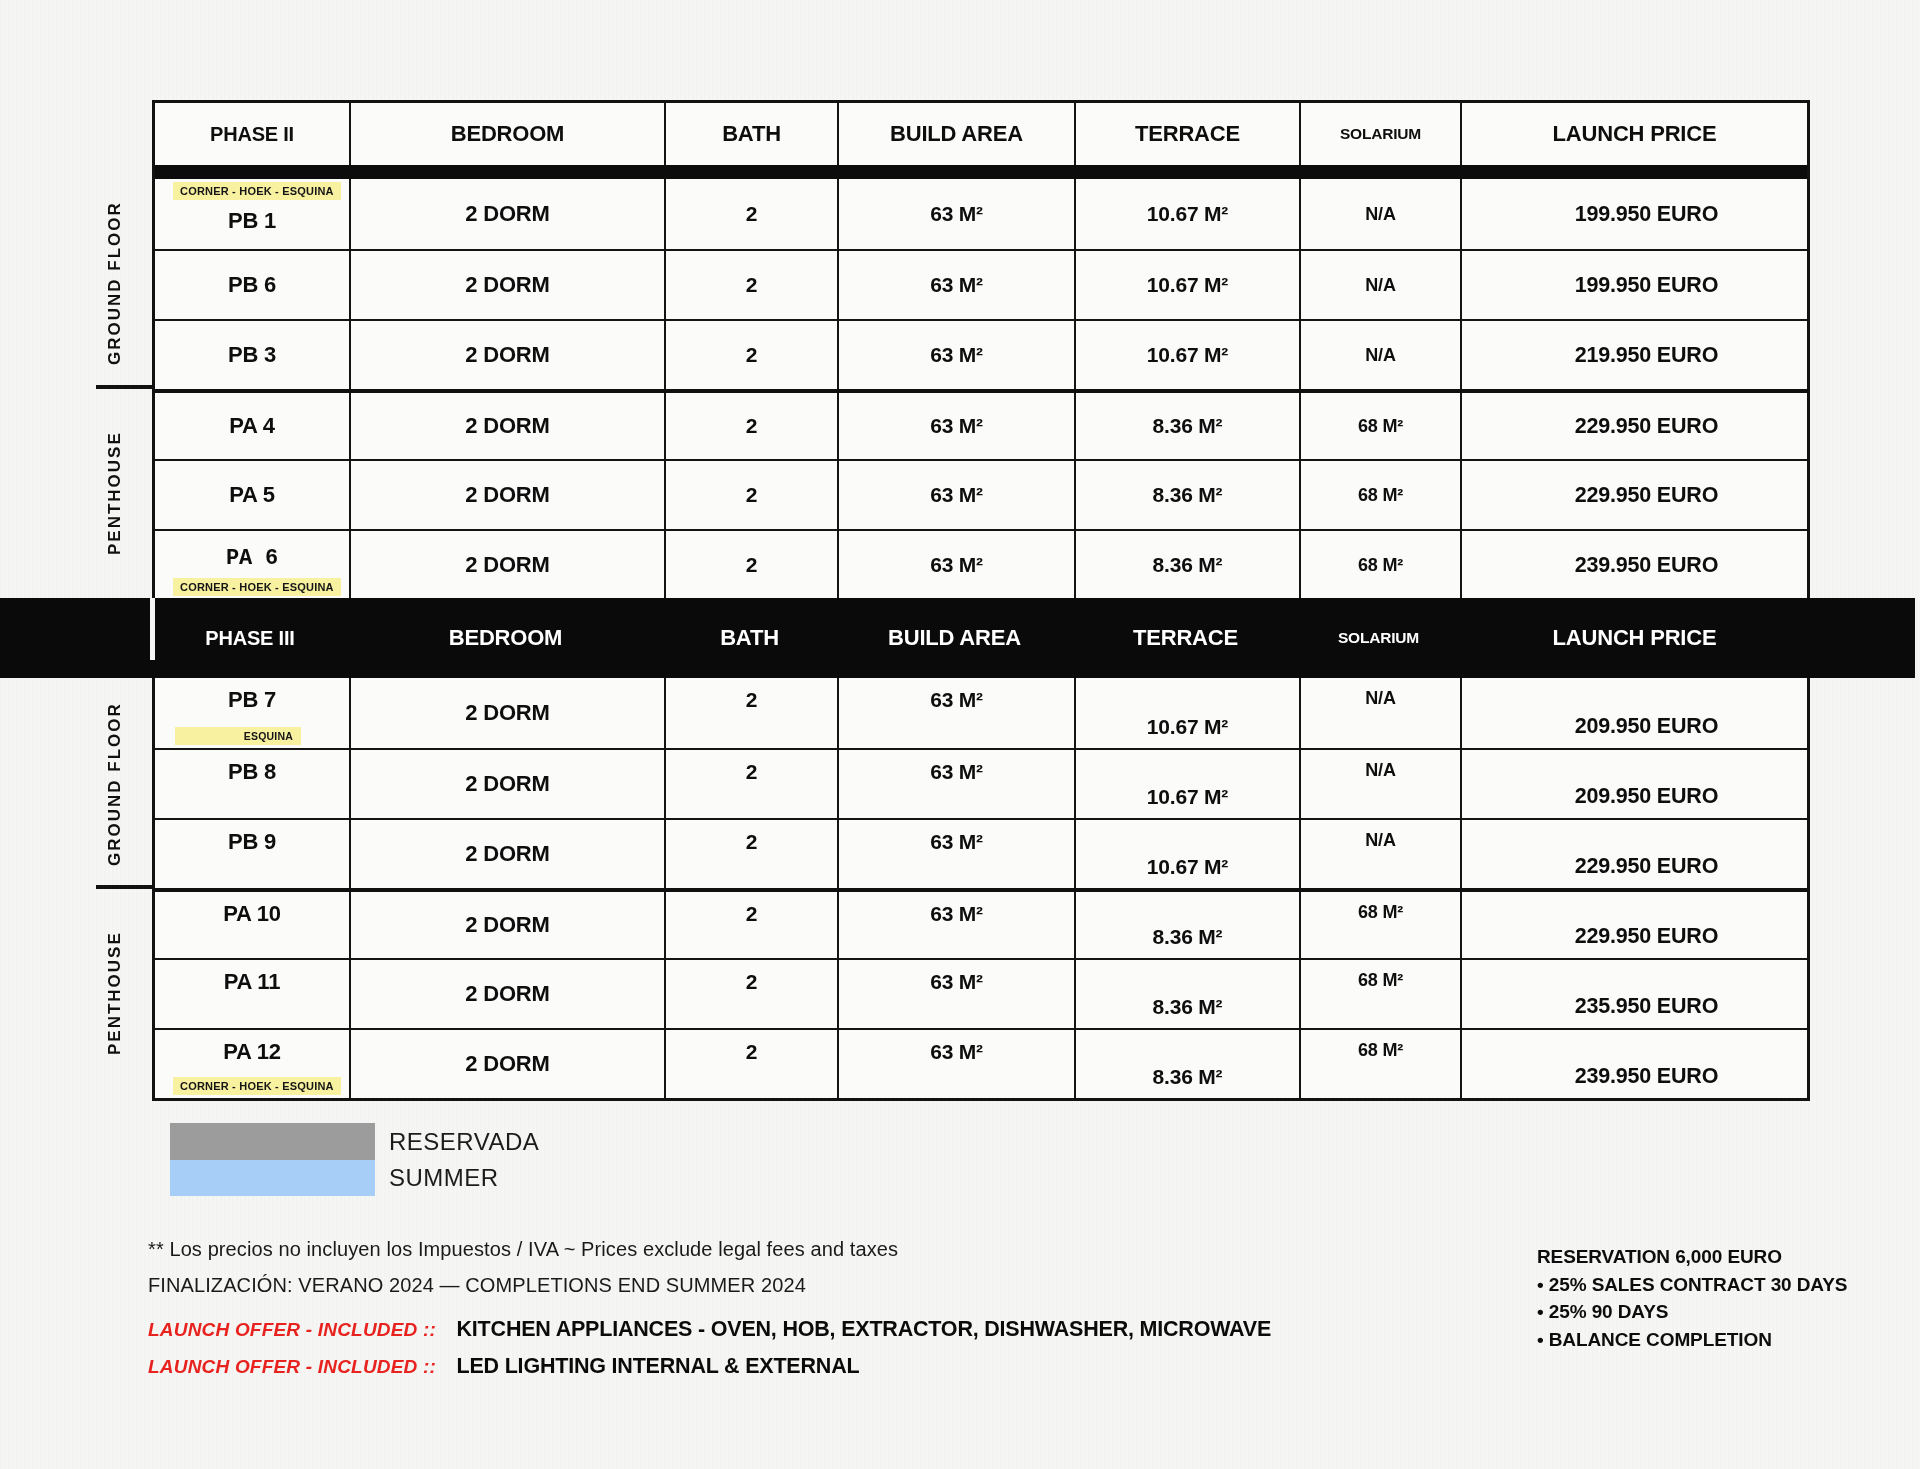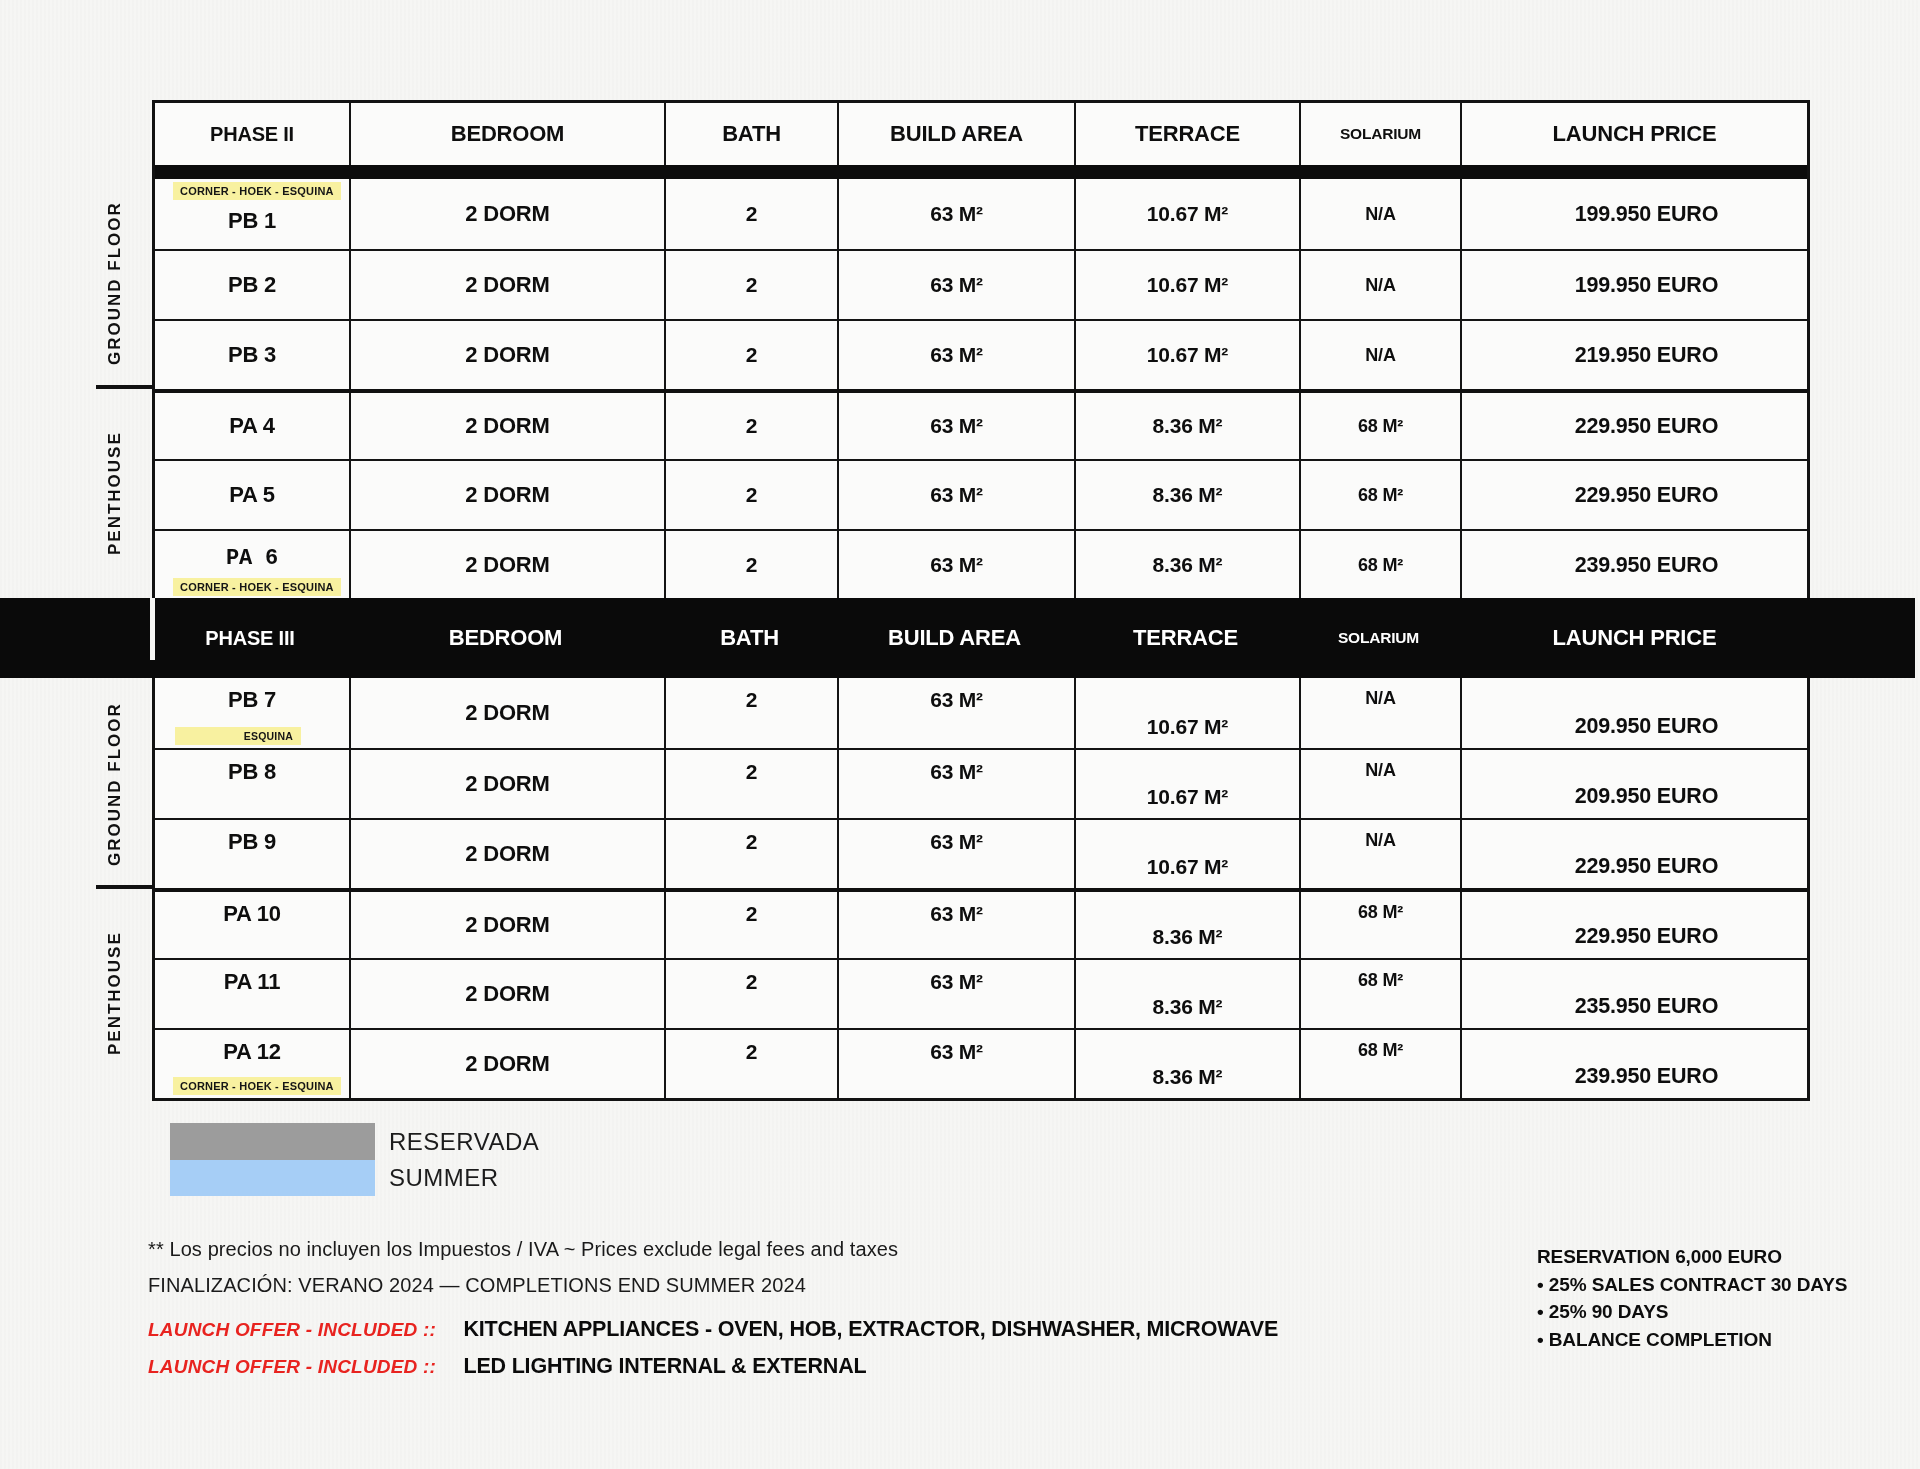--- a/index.html
+++ b/index.html
@@ -74,21 +74,21 @@
   .legend-swatch{width:205px;}
   .legend-swatch.sw-reserved{height:37px;}
   .legend-swatch.sw-sold{height:36px;}
   .legend-label{margin-left:14px;font-size:24px;letter-spacing:0.5px;color:#1c1c1c;}
   
   .notes{position:absolute;left:148px;top:1238px;}
   .note-line{font-size:20px;color:#1a1a1a;letter-spacing:0.1px;margin-bottom:13px;}
   .offers{margin-top:20px;}
   .offer-line{margin-bottom:12px;white-space:nowrap;}
   .offer-prefix{color:#e8231f;font-weight:bold;font-style:italic;font-size:19px;letter-spacing:0.2px;}
-  .offer-text{font-weight:bold;font-size:21.5px;color:#0b0b0b;letter-spacing:-0.2px;margin-left:23px;}
+  .offer-text{font-weight:bold;font-size:21.5px;color:#0b0b0b;letter-spacing:-0.2px;margin-left:16px;}
   
   .payment{position:absolute;left:1537px;top:1243px;font-weight:bold;font-size:19px;line-height:27.5px;color:#0d0d0d;letter-spacing:-0.1px;}
 </style>
 </head>
 <body>
 
 <div class="sheet">
 
   <div class="ptable t2" style="top:100px;">
     <div class="grid7 thead">
@@ -112,21 +112,21 @@
       <div class="cell c-build">63 M²</div>
       <div class="cell c-ter">10.67 M²</div>
       <div class="cell c-sol">N/A</div>
       <div class="cell c-price">
           <span>199.950 EURO</span>
         </div>
     </div>
 
     <div class="grid7 trow">
       <div class="cell c-unit">
-          <span class="u">PB 2</span>
+          <span class="u">PB 6</span>
         </div>
       <div class="cell c-bed">2 DORM</div>
       <div class="cell c-bath">2</div>
       <div class="cell c-build">63 M²</div>
       <div class="cell c-ter">10.67 M²</div>
       <div class="cell c-sol">N/A</div>
       <div class="cell c-price">
           <span>199.950 EURO</span>
         </div>
     </div>

